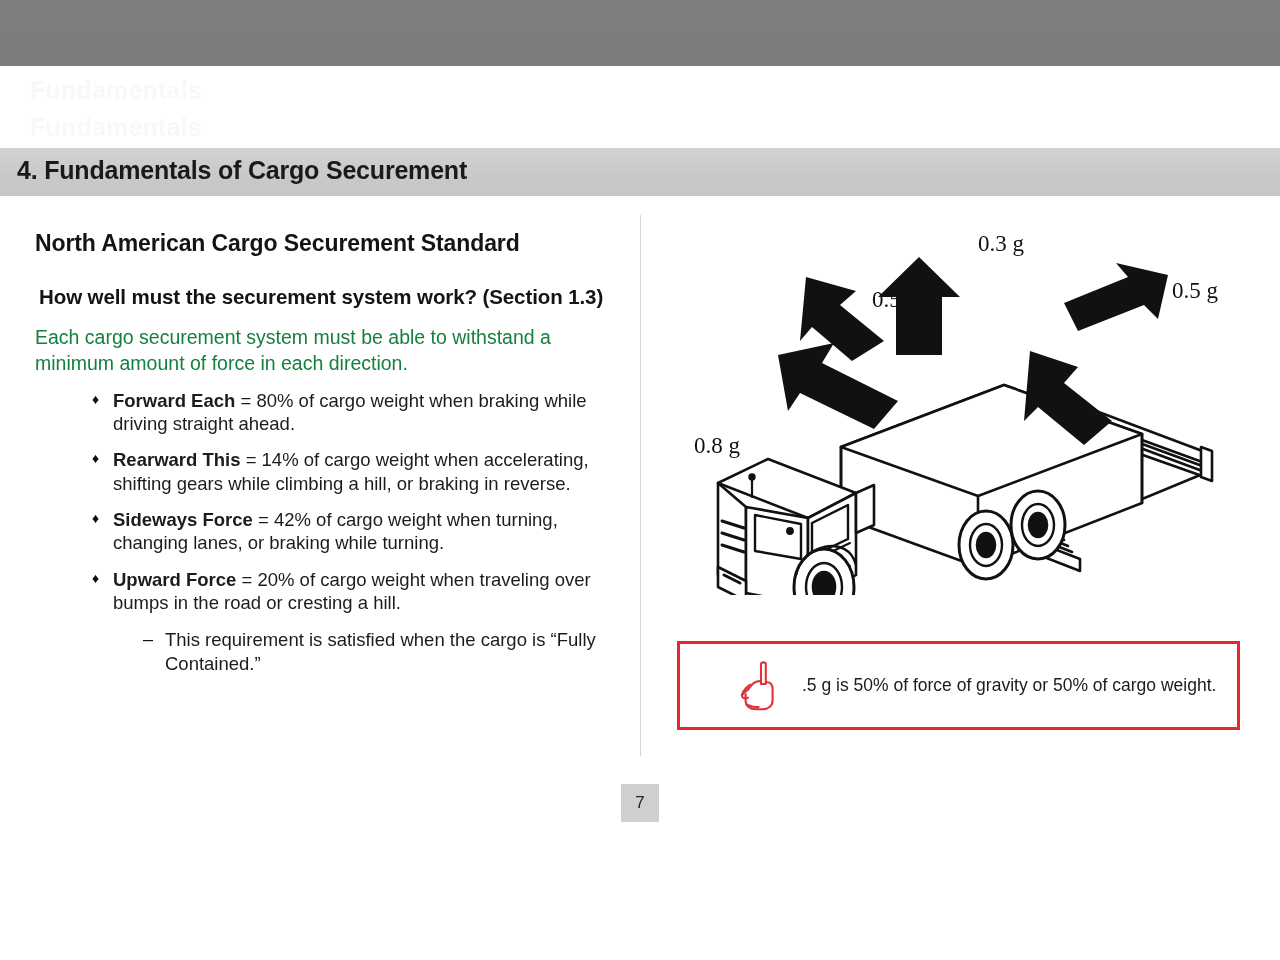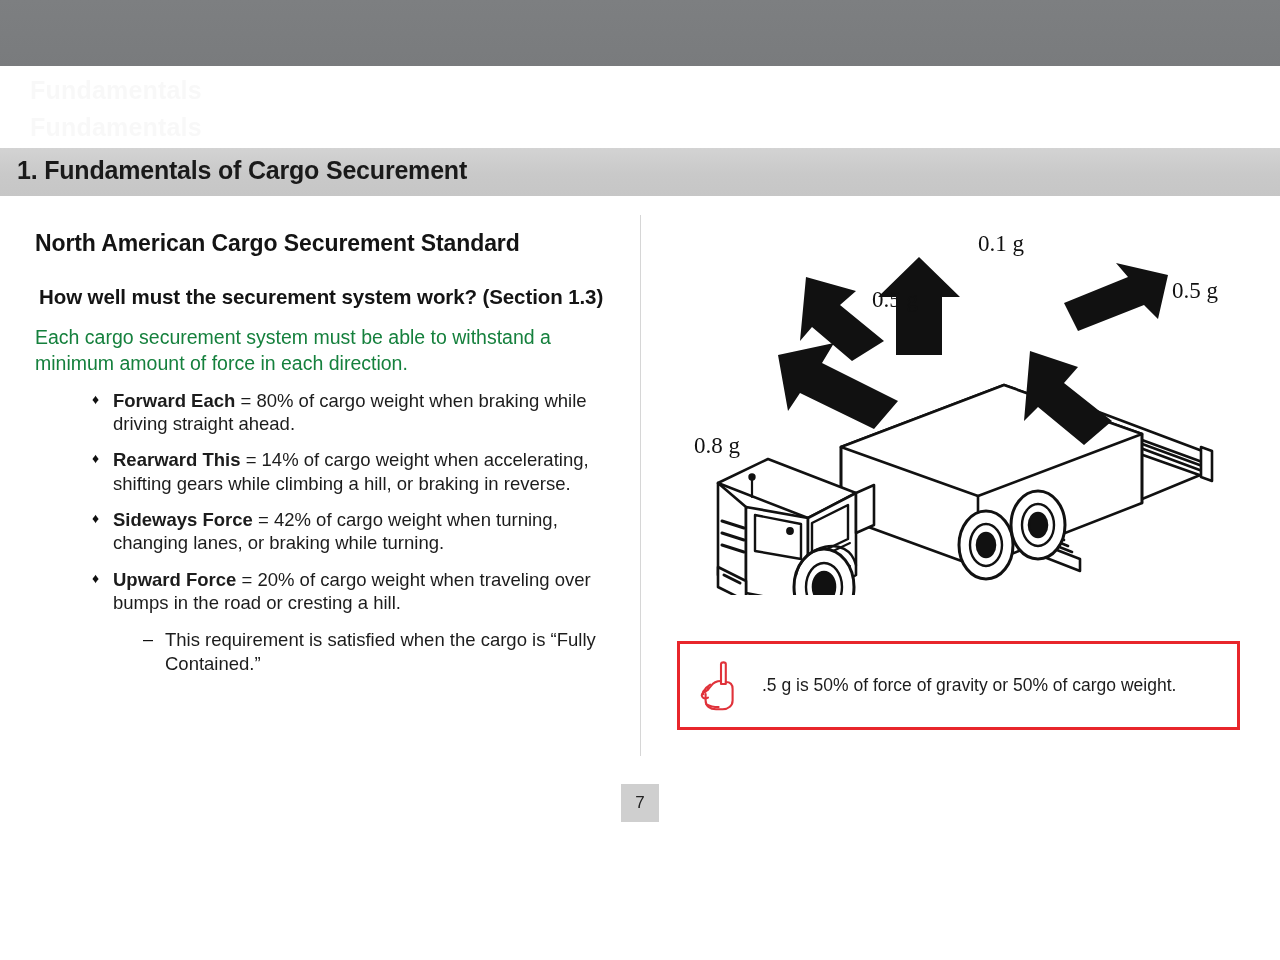--- a/index.html
+++ b/index.html
@@ -206,20 +206,21 @@
     position: absolute;
     left: 677px;
     top: 641px;
     width: 563px;
     height: 89px;
     border: 3px solid #e8262b;
     background: #ffffff;
     box-sizing: border-box;
     display: flex;
     align-items: center;
+    padding-left: 40px;
   }
   .callout .hand-icon {
     flex: 0 0 auto;
     margin-left: 18px;
     margin-right: 22px;
     width: 42px;
     height: 52px;
   }
   .callout .callout-text {
     font-size: 17.5px;
@@ -233,21 +234,21 @@
 <div id="slide">
 
   <div class="band band-top"></div>
 
   <div class="ghost-strip">
     <div class="ghost-text ghost-a">Fundamentals</div>
     <div class="ghost-text ghost-b">Fundamentals</div>
   </div>
 
   <div class="header-bar">
-    <div class="title">1. Fundamentals of Cargo Securement</div>
+    <div class="title">4. Fundamentals of Cargo Securement</div>
   </div>
 
   <div class="content"></div>
 
   <div class="divider"></div>
 
   <div class="left-col">
     <div class="h-main">North American Cargo Securement Standard</div>
     <div class="h-sub">How well must the securement system work? (Section 1.3)</div>
     <div class="body-para">Each cargo securement system must be able to withstand a minimum amount of force in each direction.</div>
@@ -277,21 +278,21 @@
       </li>
     </ul>
   </div>
 
   <div class="page-chip">
     <span>7</span>
   </div>
 
   <div class="figure">
 
-    <span class="glabel glabel-up">0.1 g</span>
+    <span class="glabel glabel-up">0.3 g</span>
     <span class="glabel glabel-left">0.5 g</span>
     <span class="glabel glabel-right">0.5 g</span>
     <span class="glabel glabel-fwd">0.8 g</span>
 
     <svg width="600" height="380" viewBox="0 0 600 380">
       <g fill="none" stroke="#111" stroke-width="2.6" stroke-linejoin="round" stroke-linecap="round">
 
         <path d="M252 258 L420 190 L545 237 L545 258 L400 318 Z" fill="#fff"></path>
         <path d="M420 190 L420 206 L545 253"></path>
         <path d="M258 265 L404 325"></path>

